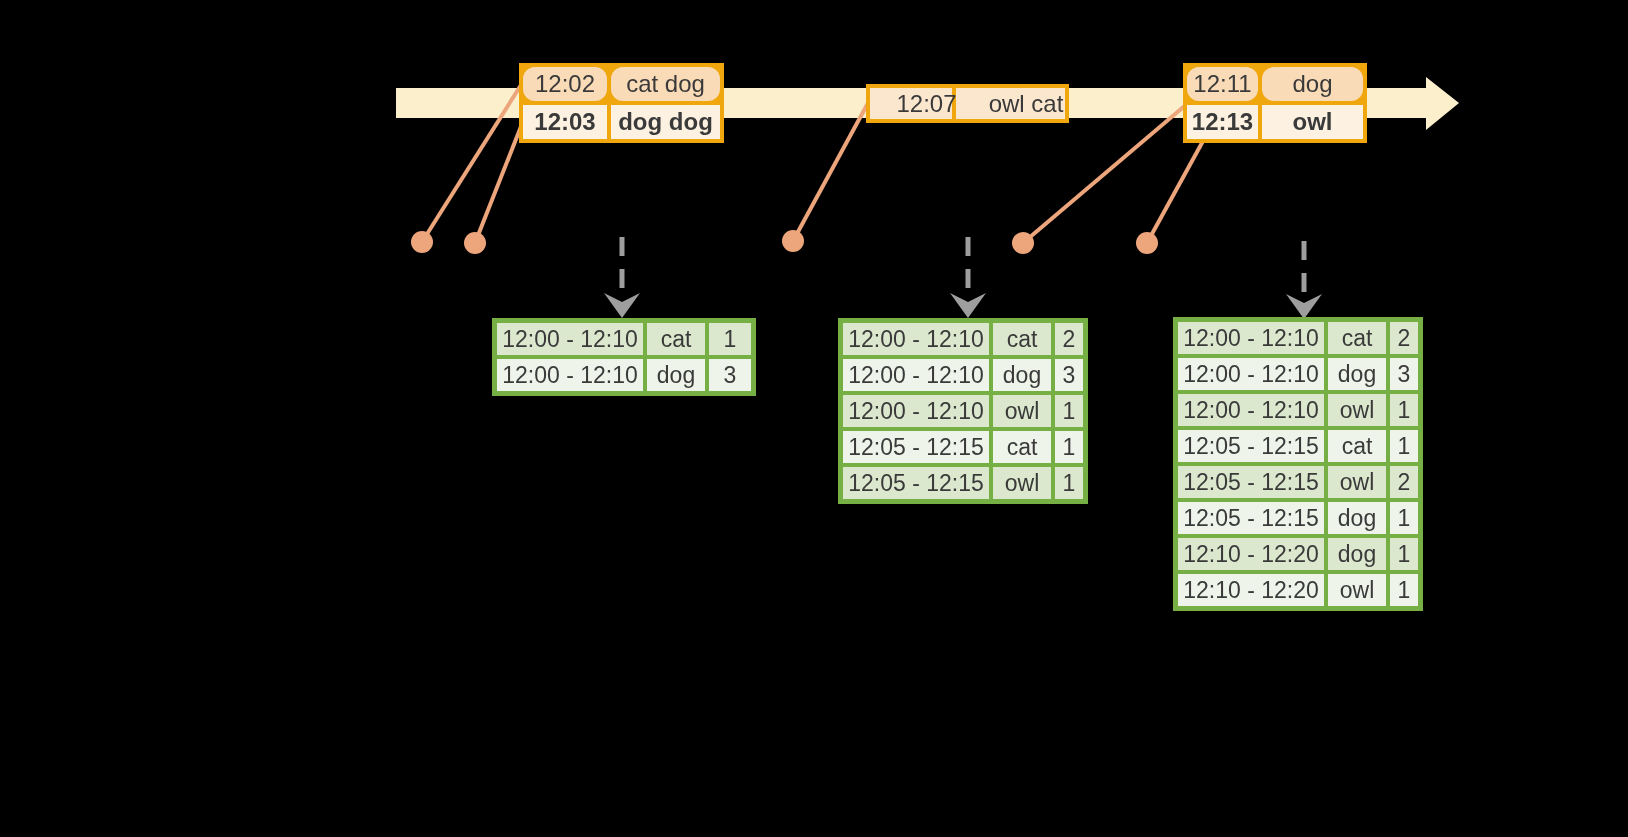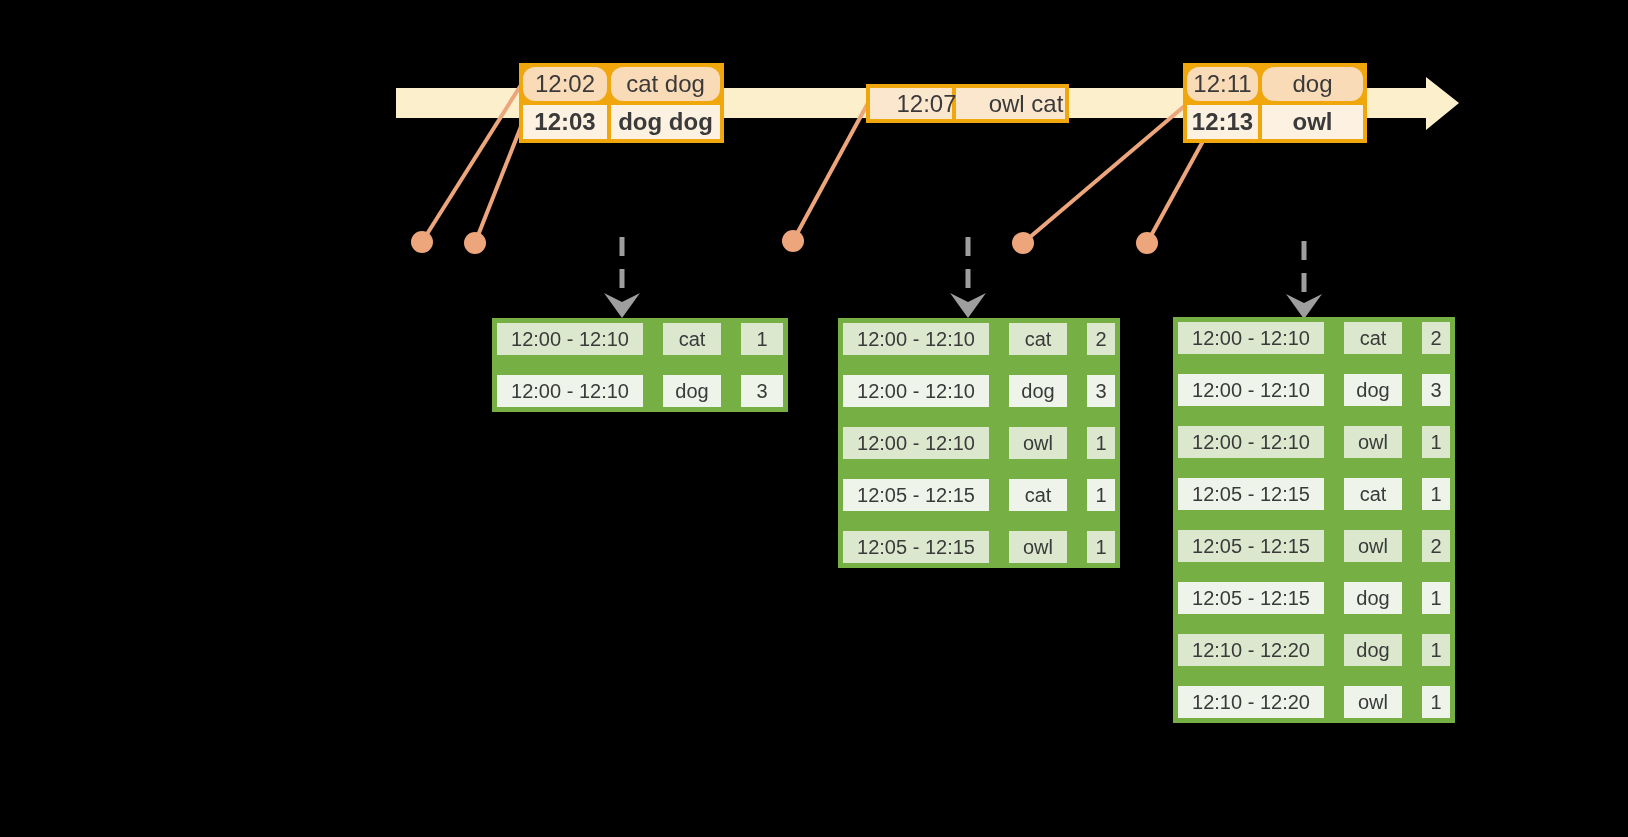--- a/index.html
+++ b/index.html
@@ -24,23 +24,23 @@
   .et1{left:519px;top:63px;grid-template-columns:84px 109px;}
   .et2{left:866px;top:84px;grid-template-columns:82px 109px;grid-auto-rows:31px;}
   .et3{left:1183px;top:63px;grid-template-columns:71px 101px;}
   .ecell{display:flex;align-items:center;justify-content:center;}
   .e-dark{background:var(--event-row-dark);border-radius:12px;}
   .e-mid{background:var(--event-row-mid);padding-left:31px;}
   .e-light{background:var(--event-row-light);font-weight:bold;}
 
   
   .rtable{
-    position:absolute;display:grid;gap:20px;
+    position:absolute;display:grid;gap:4px;
     background:var(--result-border);border:5px solid var(--result-border);
-    grid-auto-rows:32px;font-size:20px;
+    grid-auto-rows:32px;font-size:23px;
   }
   .rt1{left:492px;top:318px;grid-template-columns:146px 58px 42px;}
   .rt2{left:838px;top:318px;grid-template-columns:146px 58px 28px;}
   .rt3{left:1173px;top:317px;grid-template-columns:146px 58px 28px;}
   .rcell{display:flex;align-items:center;justify-content:center;}
   .r-dark{background:var(--result-row-dark);}
   .r-light{background:var(--result-row-light);}
 </style>
 </head>
 <body>

